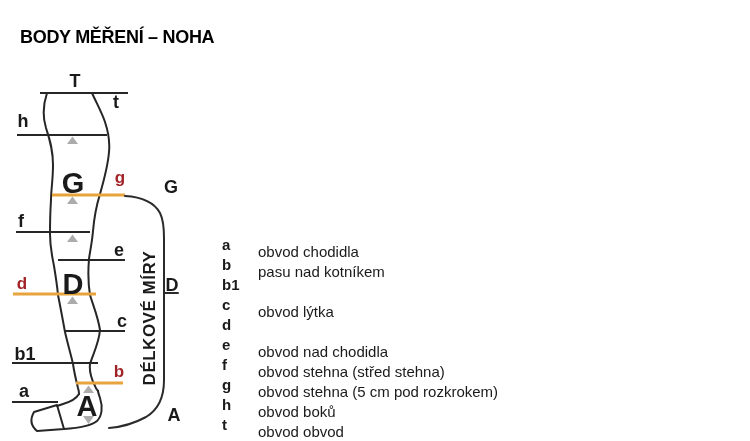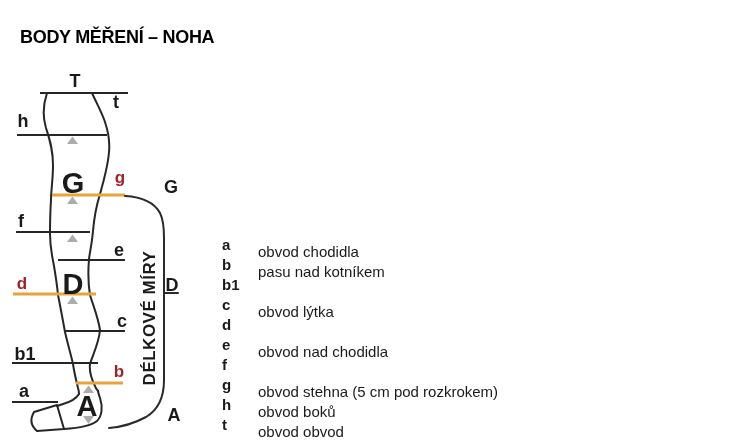--- a/index.html
+++ b/index.html
@@ -122,20 +122,21 @@
   </div>
   <div class="legend-row">
     <span class="legend-key">d</span>
   </div>
   <div class="legend-row">
     <span class="legend-key">e</span>
     <span class="legend-label">obvod nad chodidla</span>
   </div>
   <div class="legend-row">
     <span class="legend-key">f</span>
+    <span class="legend-label">obvod stehna (střed stehna)</span>
   </div>
   <div class="legend-row">
     <span class="legend-key">g</span>
     <span class="legend-label">obvod stehna (5 cm pod rozkrokem)</span>
   </div>
   <div class="legend-row">
     <span class="legend-key">h</span>
     <span class="legend-label">obvod boků</span>
   </div>
   <div class="legend-row">

